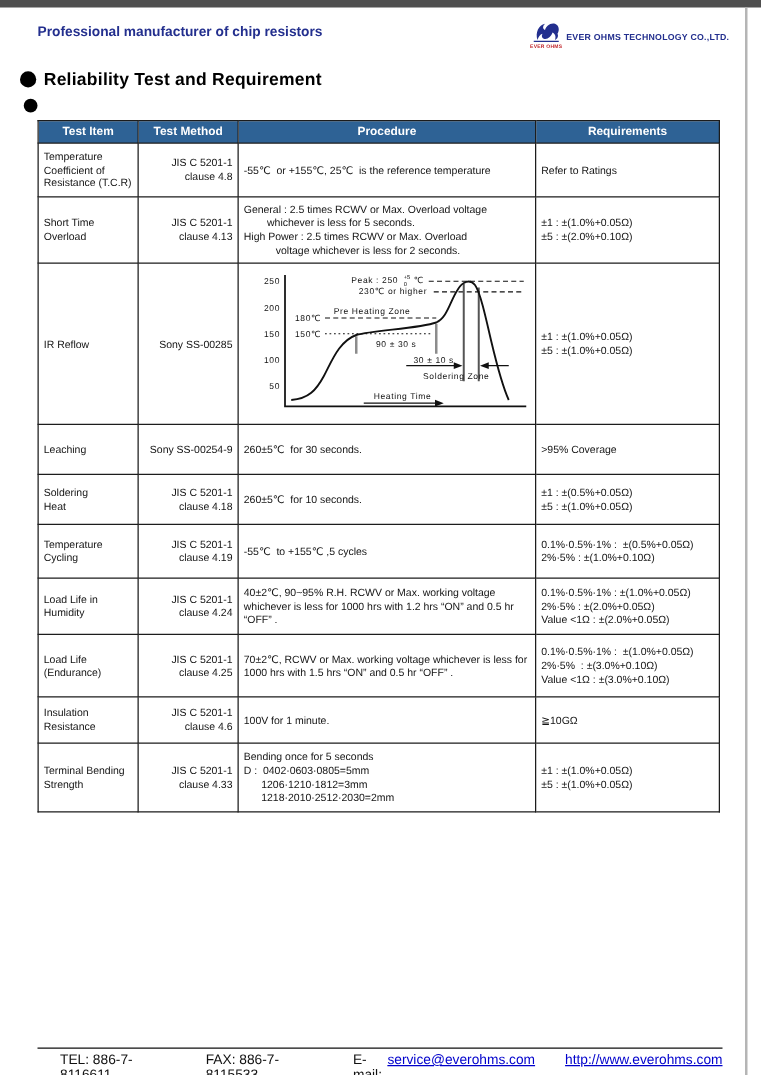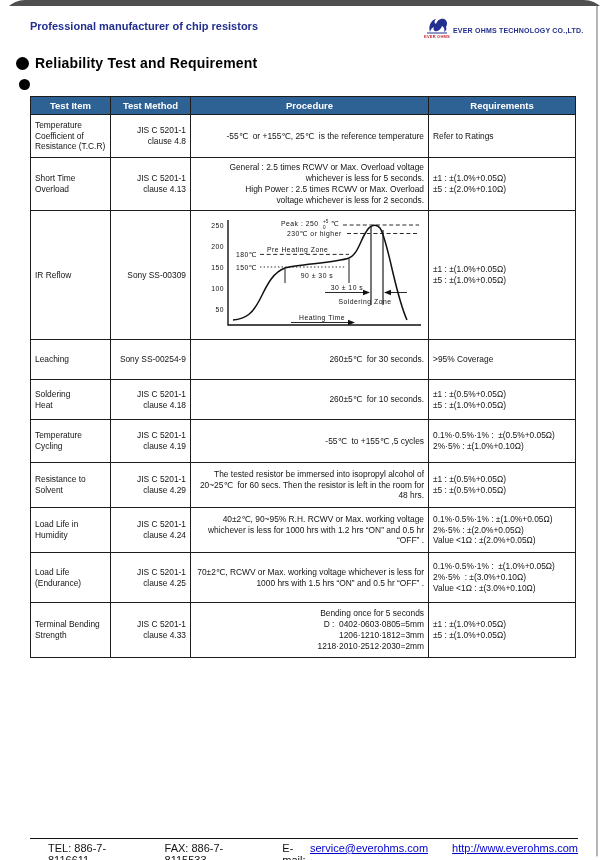--- a/index.html
+++ b/index.html
@@ -1,17 +1,17 @@
 <!DOCTYPE html>
 <html><head>
 <meta charset="utf-8">
 <style>
   html,body{margin:0;padding:0;background:#fff;}
   .page{position:relative;width:609px;height:860px;background:#fff;overflow:hidden;
-        font-family:"Liberation Sans","DejaVu Sans",sans-serif;color:#141414;border-radius:25px;}
+        font-family:"Liberation Sans","DejaVu Sans",sans-serif;color:#141414;}
   .top-band{position:absolute;left:0;top:0;width:609px;height:6px;background:#4f4f4f;}
   .right-edge{position:absolute;left:596px;top:6px;width:2px;height:854px;background:#b5b5b5;}
 
   .tagline{position:absolute;left:30px;top:20px;font-size:11px;font-weight:bold;color:#232f8e;}
   .logo{position:absolute;left:424px;top:16px;display:flex;align-items:flex-end;gap:3px;}
   .logo .company{font-size:7px;font-weight:bold;color:#232f8e;padding-bottom:5px;letter-spacing:.2px;}
   .logo .mark{display:flex;flex-direction:column;align-items:center;}
   .logo .mark .brand-min{font-size:4px;font-weight:bold;color:#c0272d;line-height:1;margin-top:-1px;letter-spacing:.2px;}
 
   .title-row{position:absolute;left:16px;top:55px;display:flex;align-items:center;gap:6px;}
@@ -19,21 +19,21 @@
   .b1{width:13px;height:13px;}
   .b2{position:absolute;left:19px;top:79px;width:11px;height:11px;}
   .title-row h1{margin:0;font-size:14px;font-weight:bold;color:#000;letter-spacing:.2px;}
 
   table.rel{position:absolute;left:30px;top:96px;width:545px;border-collapse:collapse;table-layout:fixed;}
   table.rel th,table.rel td{border:1px solid #1c1c1c;vertical-align:middle;overflow:hidden;}
   table.rel th{background:#2e6295;color:#fff;font-size:9.5px;font-weight:bold;text-align:center;height:15px;padding:1px 2px;}
   table.rel td{font-size:8.4px;line-height:1.3;padding:2px 4px;}
   td.c-item{white-space:pre-wrap;}
   td.c-method{text-align:right;white-space:pre-wrap;}
-  td.c-proc{text-align:right;white-space:pre-wrap;}
+  td.c-proc{text-align:left;white-space:pre-wrap;}
   td.c-req{text-align:left;white-space:pre-wrap;font-size:8.3px;padding:2px 3px;}
   td.chart-cell{padding:1px 2px;text-align:center;}
 
   svg.reflow{display:block;margin:0 auto;}
   svg.reflow text{font-family:"Liberation Sans","DejaVu Sans",sans-serif;font-size:6.8px;fill:#111;letter-spacing:.5px;}
   svg.reflow text.tiny{font-size:4.6px;letter-spacing:0;}
   .axis,.curve{fill:none;stroke:#111;}
   .dash{fill:none;stroke:#111;stroke-width:.9;stroke-dasharray:4 2.6;}
   .dots{fill:none;stroke:#111;stroke-width:.9;stroke-dasharray:1.4 2.2;}
   .graybar{stroke:#8c8c8c;stroke-width:2;}
@@ -104,21 +104,21 @@
 clause 4.13</td>
         <td class="c-proc">General : 2.5 times RCWV or Max. Overload voltage
         whichever is less for 5 seconds.
 High Power : 2.5 times RCWV or Max. Overload
            voltage whichever is less for 2 seconds.</td>
         <td class="c-req">±1 : ±(1.0%+0.05Ω)
 ±5 : ±(2.0%+0.10Ω)</td>
       </tr>
       <tr style="height:129px">
         <td class="c-item">IR Reflow</td>
-        <td class="c-method">Sony SS-00309</td>
+        <td class="c-method">Sony SS-00285</td>
         <td class="chart-cell">
           <svg class="reflow" width="232" height="124" viewBox="0 0 232 124">
             <path class="axis" d="M33 7 V112 H226" stroke-width="1.4"></path>
             <text x="29" y="14.5" text-anchor="end">250</text>
             <text x="29" y="35.5" text-anchor="end">200</text>
             <text x="29" y="56.5" text-anchor="end">150</text>
             <text x="29" y="77.5" text-anchor="end">100</text>
             <text x="29" y="98.5" text-anchor="end">50</text>
 
             <path class="dash" d="M148 12 H224"></path>
@@ -176,47 +176,46 @@
       <tr style="height:43px">
         <td class="c-item">Temperature
 Cycling</td>
         <td class="c-method">JIS C 5201-1
 clause 4.19</td>
         <td class="c-proc">-55℃  to +155℃ ,5 cycles</td>
         <td class="c-req">0.1%·0.5%·1% :  ±(0.5%+0.05Ω)
 2%·5% : ±(1.0%+0.10Ω)</td>
       </tr>
       <tr style="height:45px">
-        <td class="c-item">Resistance to
-Solvent</td>
-        <td class="c-method">JIS C 5201-1
-clause 4.29</td>
-        <td class="c-proc">The tested resistor be immersed into isopropyl alcohol of 20~25℃  for 60 secs. Then the resistor is left in the room for 48 hrs.</td>
-        <td class="c-req">±1 : ±(0.5%+0.05Ω)
-±5 : ±(0.5%+0.05Ω)</td>
-      </tr>
-      <tr style="height:45px">
         <td class="c-item">Load Life in
 Humidity</td>
         <td class="c-method">JIS C 5201-1
 clause 4.24</td>
         <td class="c-proc">40±2℃, 90~95% R.H. RCWV or Max. working voltage whichever is less for 1000 hrs with 1.2 hrs “ON” and 0.5 hr “OFF” .</td>
         <td class="c-req">0.1%·0.5%·1% : ±(1.0%+0.05Ω)
 2%·5% : ±(2.0%+0.05Ω)
 Value &lt;1Ω : ±(2.0%+0.05Ω)</td>
       </tr>
       <tr style="height:50px">
         <td class="c-item">Load Life
 (Endurance)</td>
         <td class="c-method">JIS C 5201-1
 clause 4.25</td>
         <td class="c-proc">70±2℃, RCWV or Max. working voltage whichever is less for 1000 hrs with 1.5 hrs “ON” and 0.5 hr “OFF” .</td>
         <td class="c-req">0.1%·0.5%·1% :  ±(1.0%+0.05Ω)
 2%·5%  : ±(3.0%+0.10Ω)
 Value &lt;1Ω : ±(3.0%+0.10Ω)</td>
+      </tr>
+      <tr style="height:37px">
+        <td class="c-item">Insulation
+Resistance</td>
+        <td class="c-method">JIS C 5201-1
+clause 4.6</td>
+        <td class="c-proc">100V for 1 minute.</td>
+        <td class="c-req">≧10GΩ</td>
       </tr>
       <tr style="height:55px">
         <td class="c-item">Terminal Bending
 Strength</td>
         <td class="c-method">JIS C 5201-1
 clause 4.33</td>
         <td class="c-proc">Bending once for 5 seconds
 D :  0402·0603·0805=5mm
       1206·1210·1812=3mm
       1218·2010·2512·2030=2mm</td>

